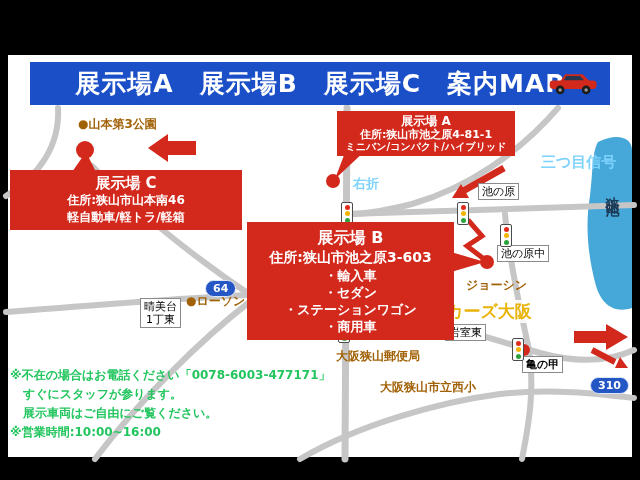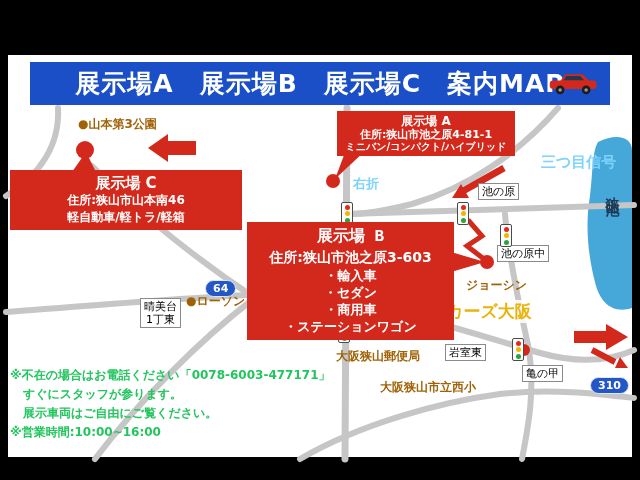--- a/index.html
+++ b/index.html
@@ -14,21 +14,21 @@
   .callout{position:absolute;background:#d3291c;color:#fff;text-align:center;z-index:4;font-weight:bold;}
   .callout div{white-space:nowrap;}
   #callout-a{left:337px;top:111px;width:178px;padding:3px 0;}
   #callout-a .nm{font-size:12px;line-height:14px;}
   #callout-a .ad{font-size:11px;line-height:13px;}
   #callout-a .vh{font-size:10px;line-height:12px;}
   #callout-c{left:10px;top:170px;width:232px;padding:4px 0;}
   #callout-c .nm{font-size:15px;line-height:18px;}
   #callout-c .ad,#callout-c .vh{font-size:12px;line-height:17px;}
   #callout-b{left:247px;top:222px;width:207px;padding:5px 0;}
-  #callout-b .nm{font-size:16px;line-height:21px;font-family:Liberation Mono, monospace;}
+  #callout-b .nm{font-size:16px;line-height:21px;}
   #callout-b .ad{font-size:14px;line-height:19px;}
   #callout-b .vh{font-size:13px;line-height:17px;}
   .mtext{position:absolute;color:#a16207;font-size:12px;font-weight:700;white-space:nowrap;z-index:3;}
   .rtext{position:absolute;color:#7dd3fc;font-weight:bold;white-space:nowrap;z-index:3;}
   .mlabel{position:absolute;background:#fff;border:1px solid #8a8a8a;color:#000;font-size:11px;
           line-height:13px;padding:1px 3px;white-space:nowrap;z-index:3;text-align:center;}
   .badge{position:absolute;background:#2456c6;color:#fff;font-size:11px;font-weight:bold;
          border-radius:9px;padding:1px 7px;z-index:3;border:1px solid #dfe6f5;}
   .vtext{position:absolute;writing-mode:vertical-rl;color:#1b3b57;font-size:14px;font-weight:bold;
          z-index:3;letter-spacing:3px;}
@@ -114,42 +114,42 @@
     <div class="nm">展示場 C</div>
     <div class="ad">住所:狭山市山本南46</div>
     <div class="vh">軽自動車/軽トラ/軽箱</div>
   </div>
 
   <div class="callout" id="callout-b">
     <div class="nm">展示場 B</div>
     <div class="ad">住所:狭山市池之原3-603</div>
     <div class="vh">・輸入車</div>
     <div class="vh">・セダン</div>
+    <div class="vh">・ステーションワゴン</div>
     <div class="vh">・商用車</div>
-    <div class="vh">・ステーションワゴン</div>
   </div>
 
   <div class="mtext" style="left:78px;top:116px;">●山本第3公園</div>
   <div class="rtext" style="left:353px;top:175px;font-size:13px;text-align:center;">右折</div>
   <div class="rtext" style="left:541px;top:153px;font-size:15px;">三つ目信号</div>
   <div class="mtext" style="left:186px;top:293px;">●ローソン</div>
   <div class="mtext" style="left:466px;top:277px;">ジョーシン</div>
   <div class="mtext" style="left:336px;top:348px;">大阪狭山郵便局</div>
   <div class="mtext" style="left:380px;top:379px;">大阪狭山市立西小</div>
   <div class="cars" style="left:444px;top:300px;">カーズ大阪</div>
   <div class="vtext" style="left:604px;top:186px;">狭山池</div>
 
   <div class="mlabel" style="left:478px;top:183px;">池の原</div>
   <div class="mlabel" style="left:497px;top:245px;">池の原中</div>
   <div class="mlabel" style="left:95px;top:298px;margin-left:45px;">
     <div>晴美台</div>
     <div>1丁東</div>
   </div>
-  <div class="mlabel" style="left:445px;top:344px;">岩室東</div>
-  <div class="mlabel" style="left:522px;top:365px;">亀の甲</div>
+  <div class="mlabel" style="left:445px;top:324px;">岩室東</div>
+  <div class="mlabel" style="left:522px;top:356px;font-weight:bold;">亀の甲</div>
 
   <div class="badge" style="left:205px;top:280px;">64</div>
   <div class="badge" style="left:578px;top:377px;margin-left:12px;">310</div>
 
   <div class="signal" style="left:341px;top:202px;">
       <i class="sr"></i>
       <i class="sy"></i>
       <i class="sg"></i>
     </div>
   <div class="signal" style="left:457px;top:202px;">

